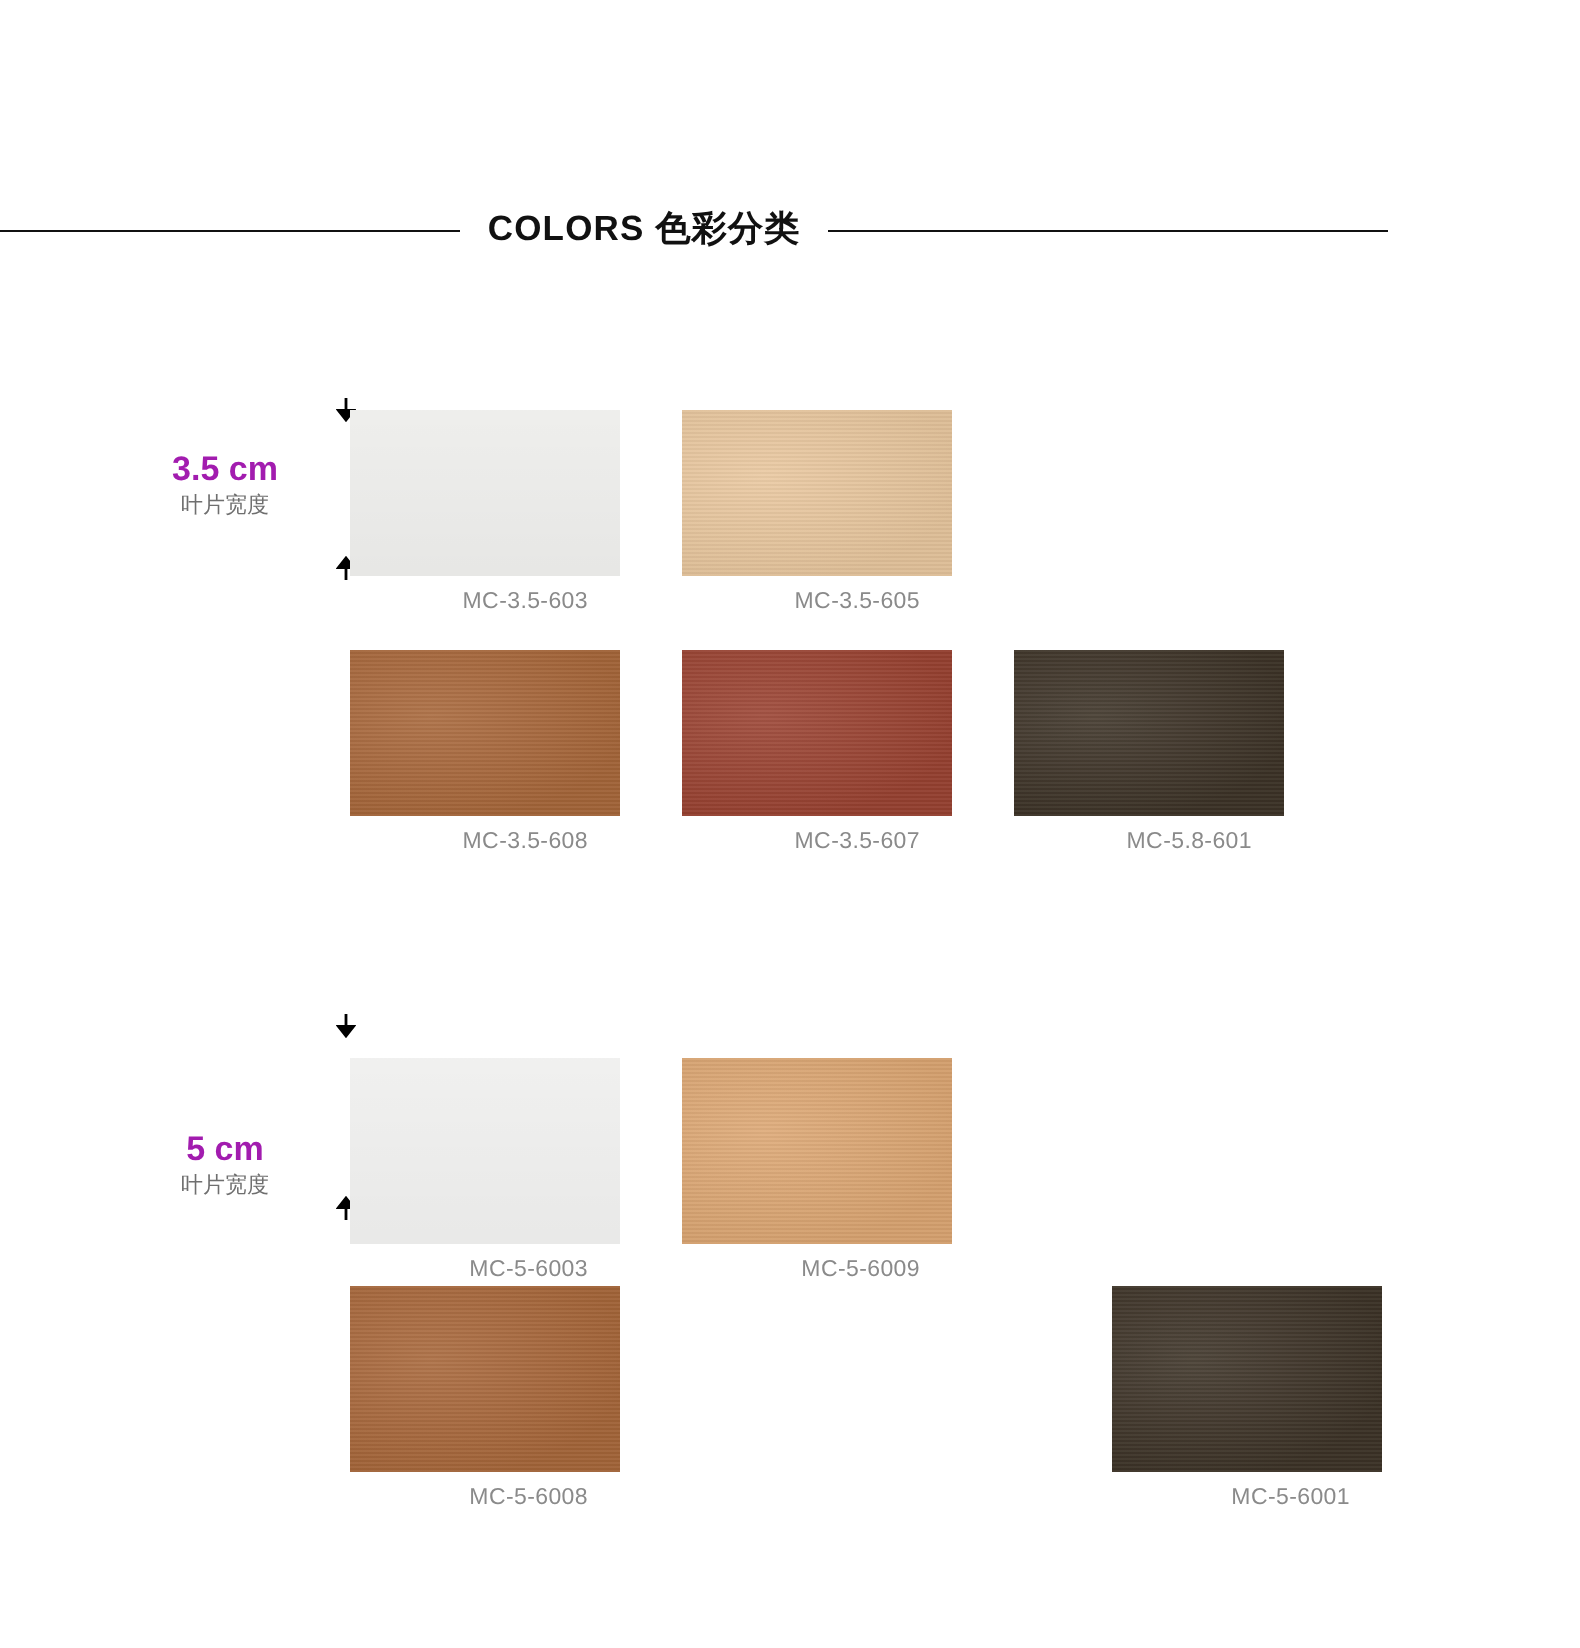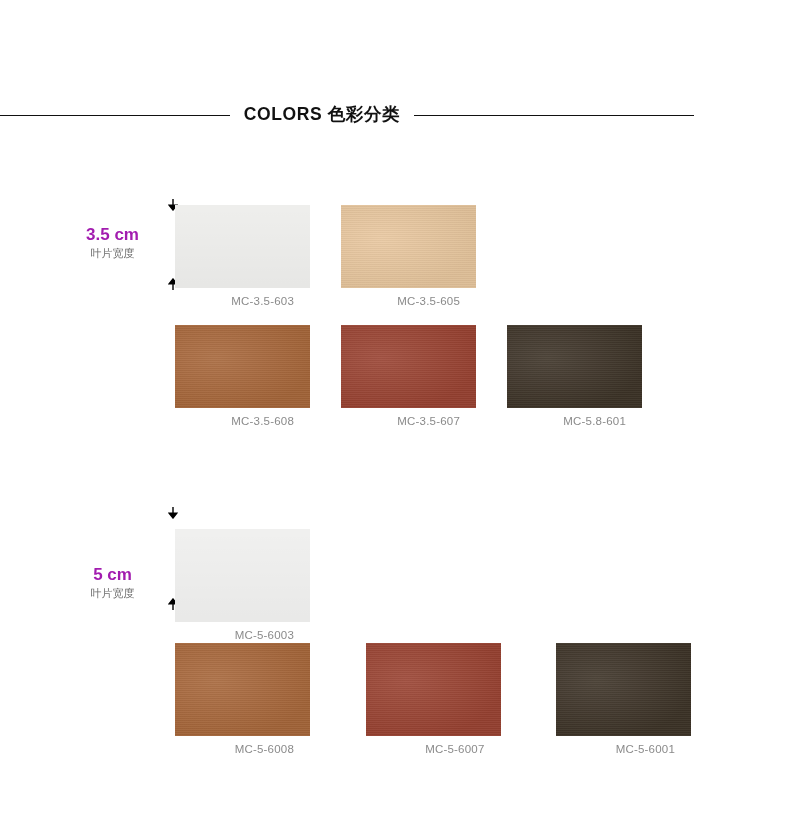--- a/index.html
+++ b/index.html
@@ -205,29 +205,29 @@
     <svg width="10" height="12" viewBox="0 0 10 12">
       <path d="M5 12 L5 4 M1.2 5.8 L5 1 L8.8 5.8 Z" stroke="#000" stroke-width="1.4" fill="#000"></path>
     </svg>
   </div>
 
   <div class="swatch-row" id="g1r0" style="top:26px;">
     <div class="swatch-cell">
       <div class="swatch pale" style="background: rgb(243, 243, 242); height: 93px;"></div>
       <div class="swatch-label">MC-5-6003</div>
     </div>
+    <div class="swatch-cell">
+      <div class="swatch" style="background: rgb(221, 167, 115); height: 93px;"></div>
+      <div class="swatch-label">MC-5-6009</div>
+    </div>
   </div>
 
   <div class="swatch-row" id="g1r1" style="top:140px;justify-content:space-between;">
     <div class="swatch-cell">
       <div class="swatch" style="background: rgb(168, 103, 58); height: 93px;"></div>
       <div class="swatch-label">MC-5-6008</div>
     </div>
     <div class="swatch-cell">
-      <div class="swatch" style="background: rgb(154, 66, 49); height: 93px;"></div>
-      <div class="swatch-label">MC-5-6007</div>
-    </div>
-    <div class="swatch-cell">
       <div class="swatch" style="background: rgb(61, 51, 39); height: 93px;"></div>
       <div class="swatch-label">MC-5-6001</div>
     </div>
   </div>
 </div>
 
 </body></html>

